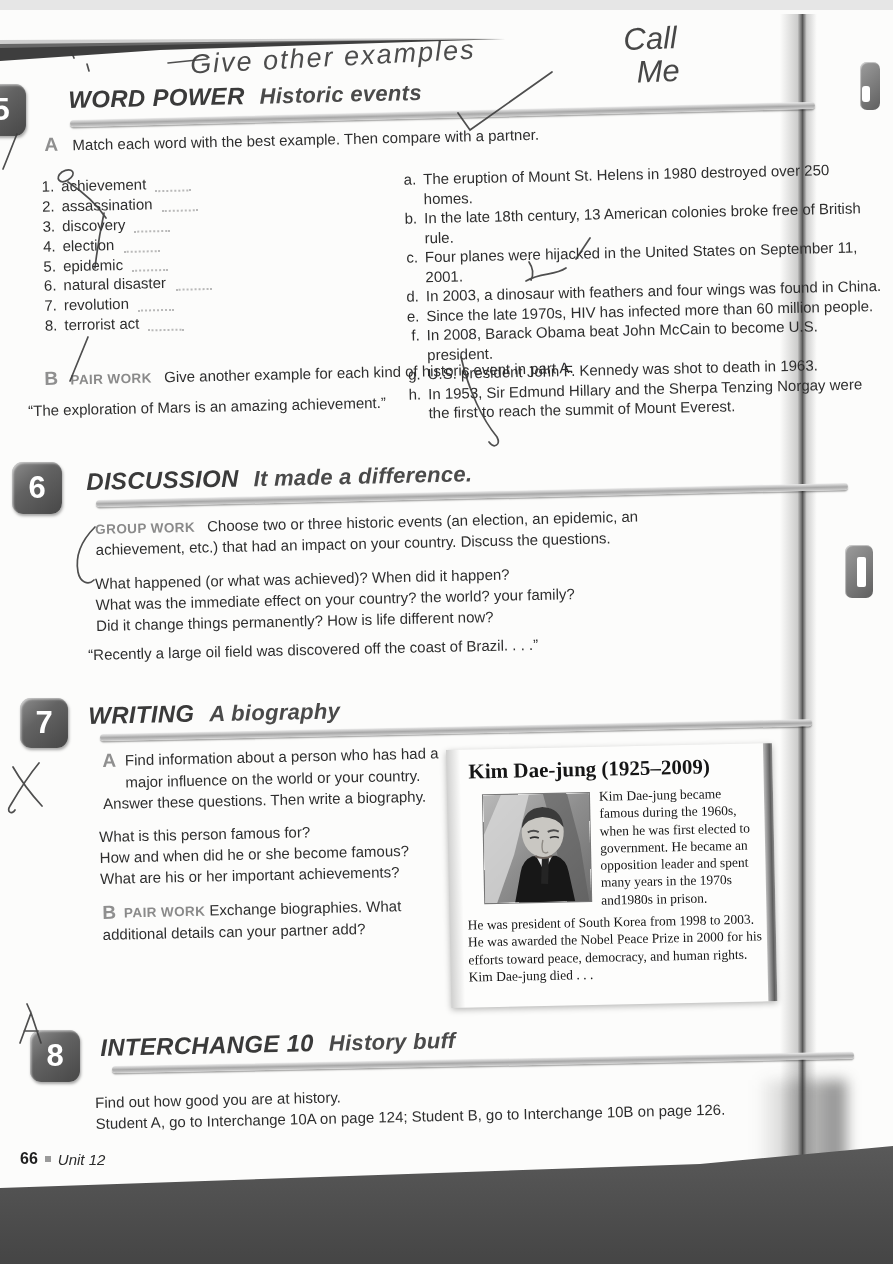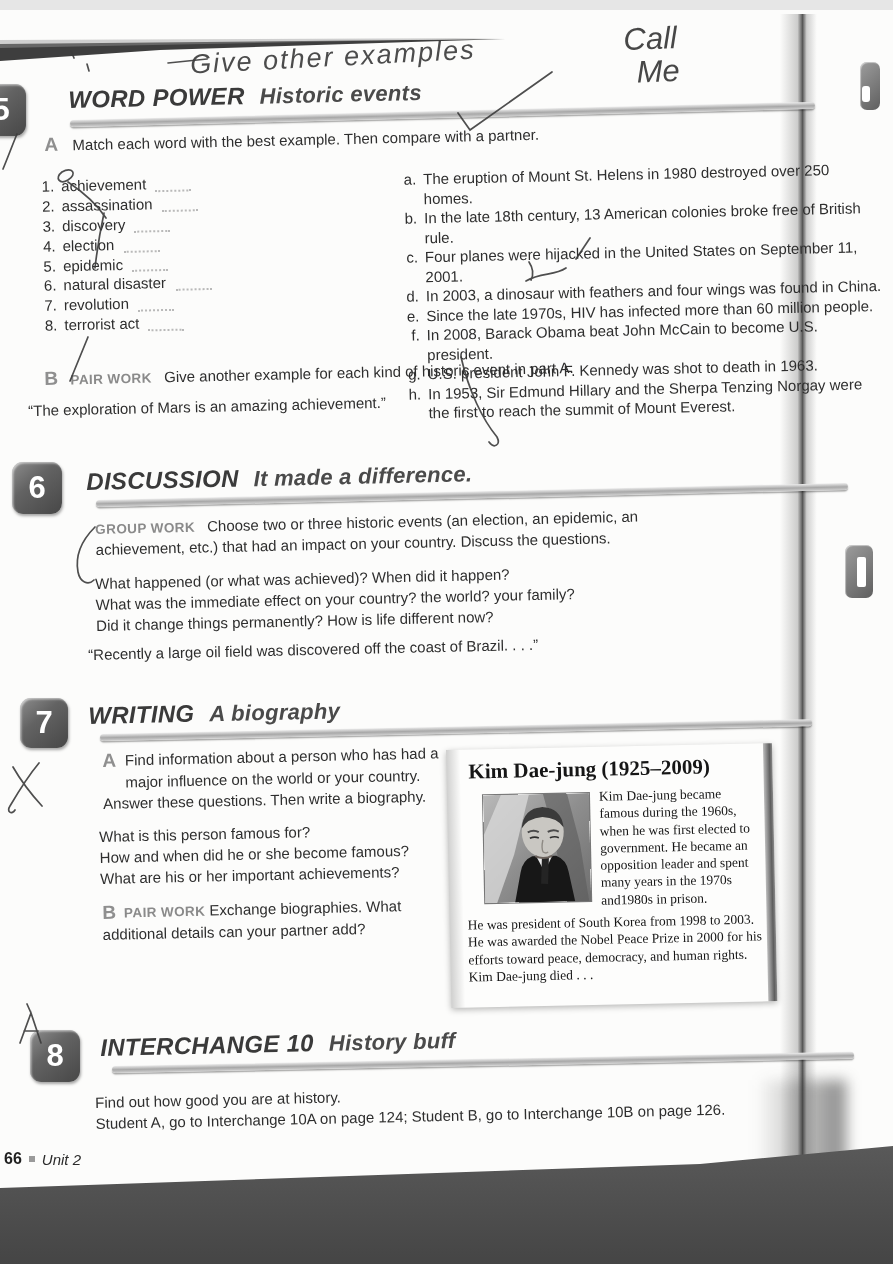--- a/index.html
+++ b/index.html
@@ -303,24 +303,24 @@
   <div class="abs tilt sec-title" style="left:100px;top:1034px;">
     <span>INTERCHANGE 10</span><span class="sec-sub">History buff</span>
   </div>
   <div class="abs bar" style="left:112px;top:1066px;width:742px;transform:rotate(-1.1deg);"></div>
 
   <div class="abs tilt body-txt" style="left:95px;top:1092px;">
     <div class="q-line">Find out how good you are at history.</div>
     <div class="q-line">Student A, go to Interchange 10A on page 124; Student B, go to Interchange 10B on page 126.</div>
   </div>
 
-  <div class="abs footer" style="left:4px;top:1150px;justify-content:flex-end;">
+  <div class="abs footer" style="left:20px;top:1150px;justify-content:flex-end;">
     <span class="pgnum">66</span>
     <span class="bullet"></span>
-    <span class="unit">Unit 2</span>
+    <span class="unit">Unit 12</span>
   </div>
 
   <div class="abs bottom-band"></div>
 
   <svg class="marks" width="893" height="1264" viewBox="0 0 893 1264">
     <path d="M0,44 L505,39 L160,50 L0,61 Z" fill="#1c1c1c" opacity="0.85"></path>
     <path d="M0,40 L505,38 L0,48 Z" fill="#9a9a9a" opacity="0.45"></path>
     <g fill="none" stroke="#3c3c3c" stroke-width="1.7" stroke-linecap="round" opacity="0.9">
       <path d="M168,63 L207,59"></path>
       <path d="M71,51 l3,7 M87,64 l2,7"></path>

